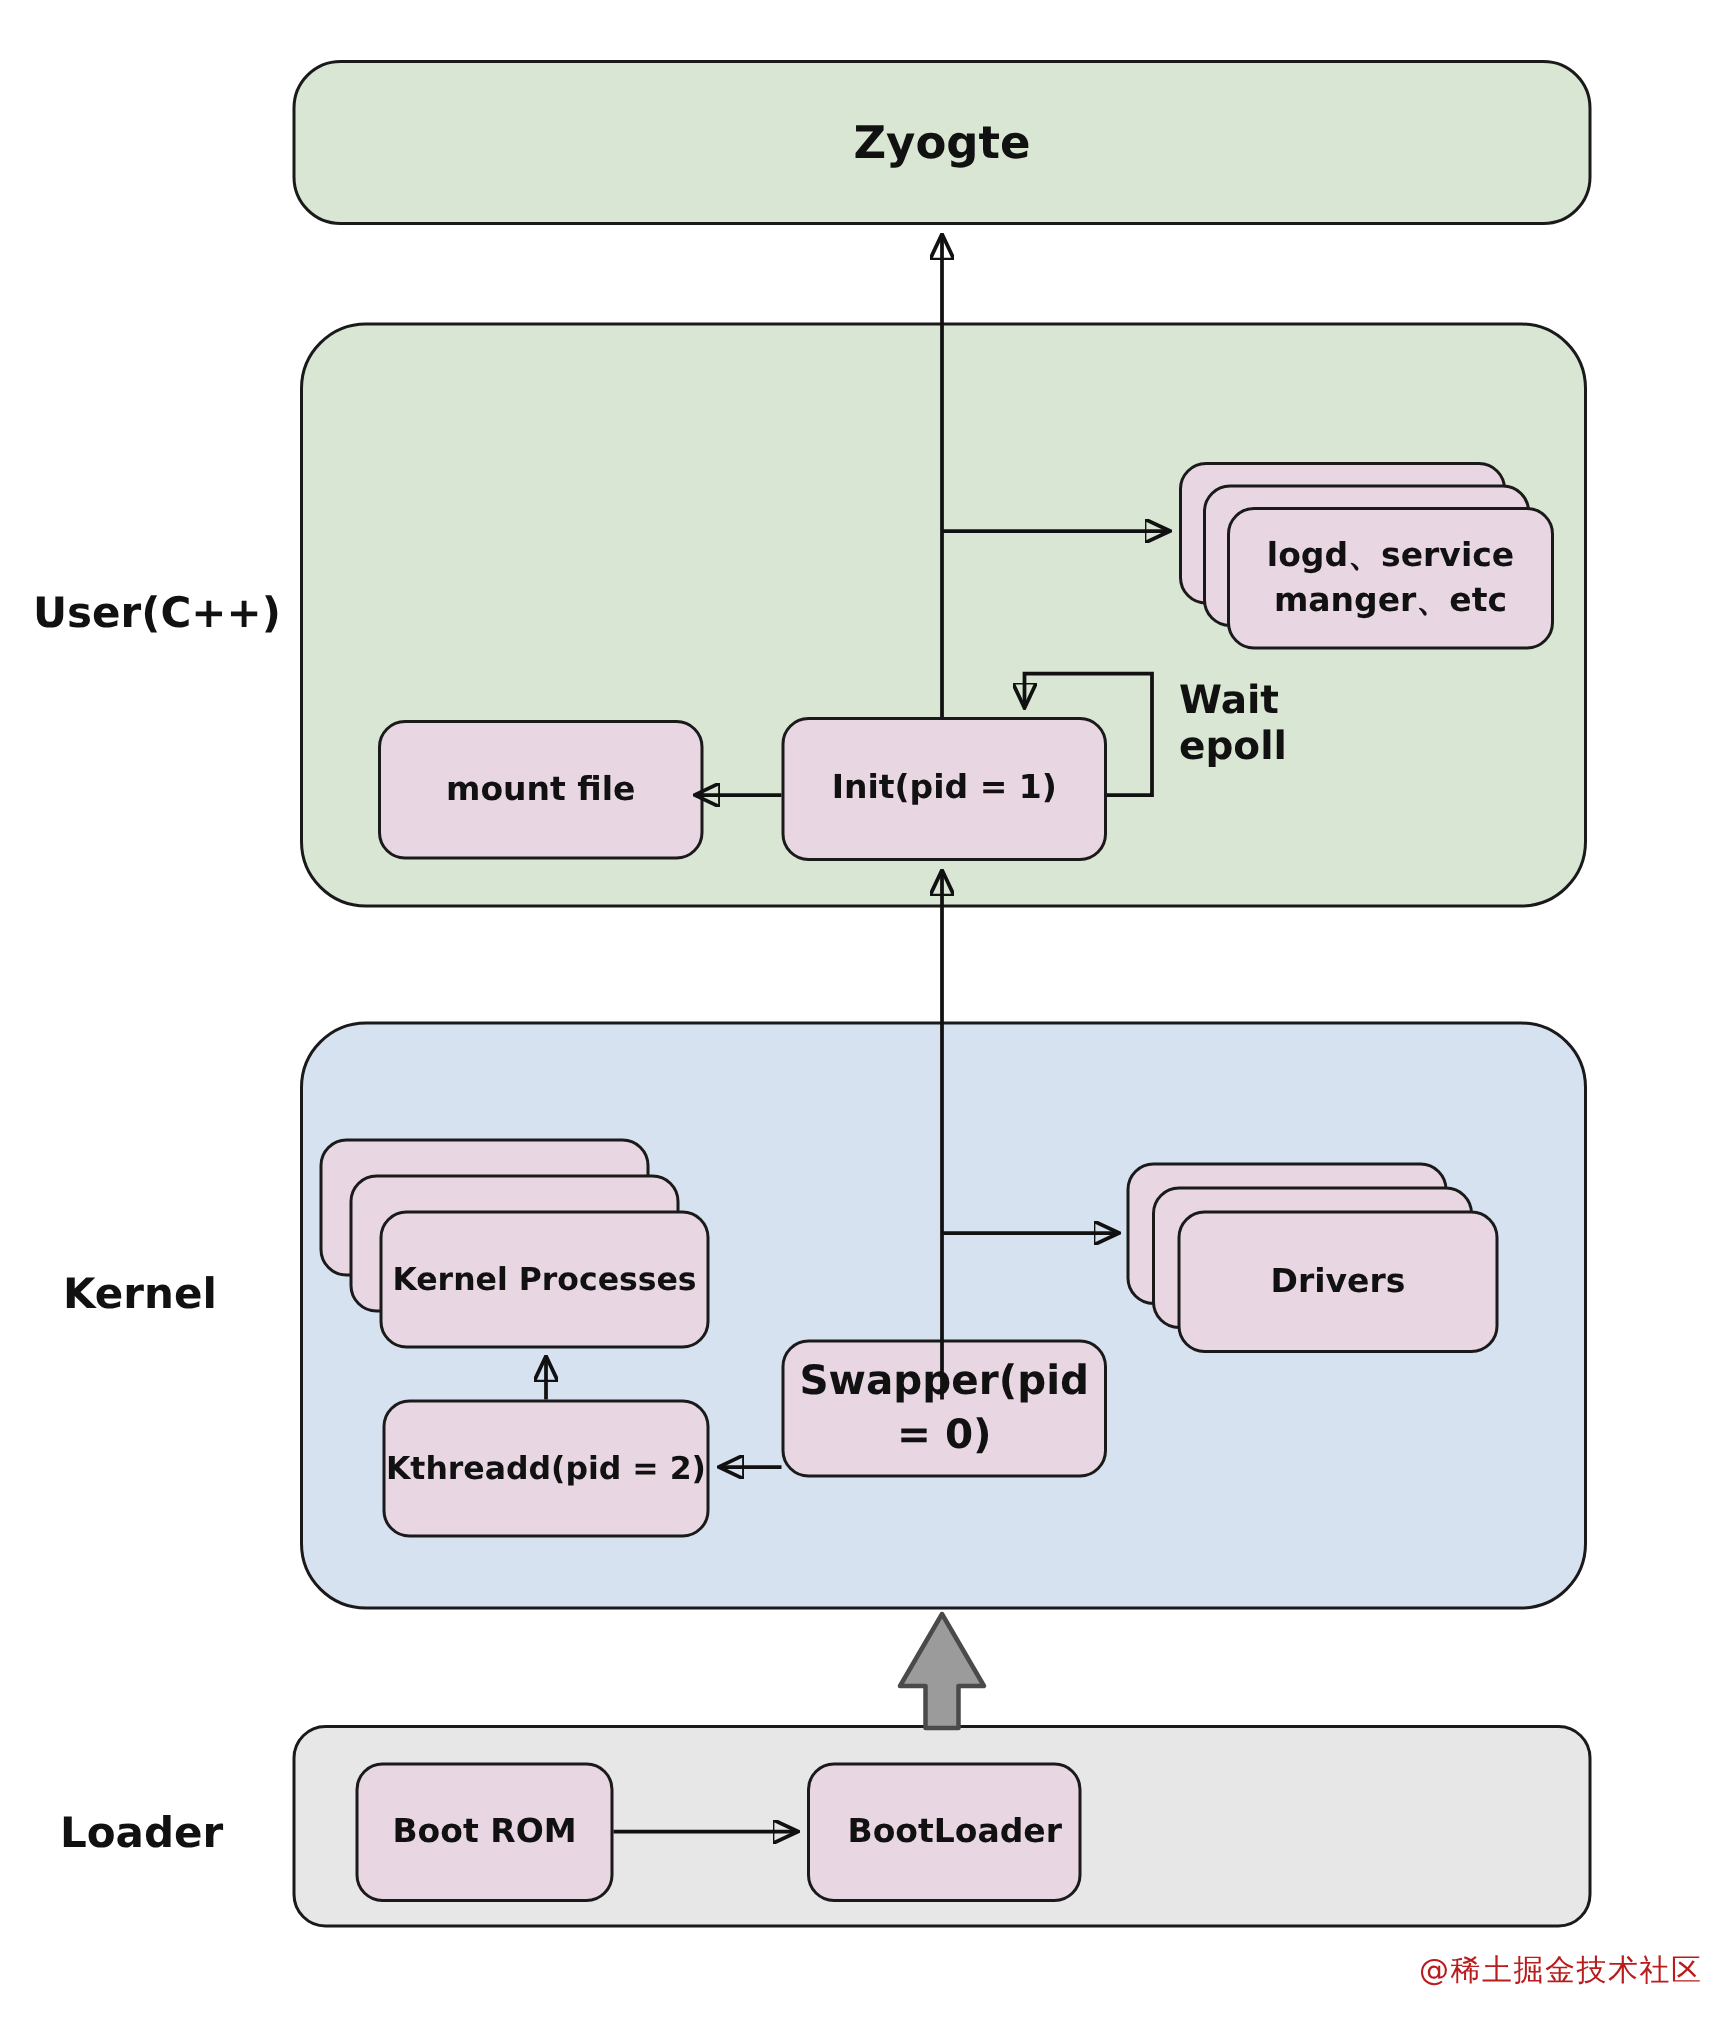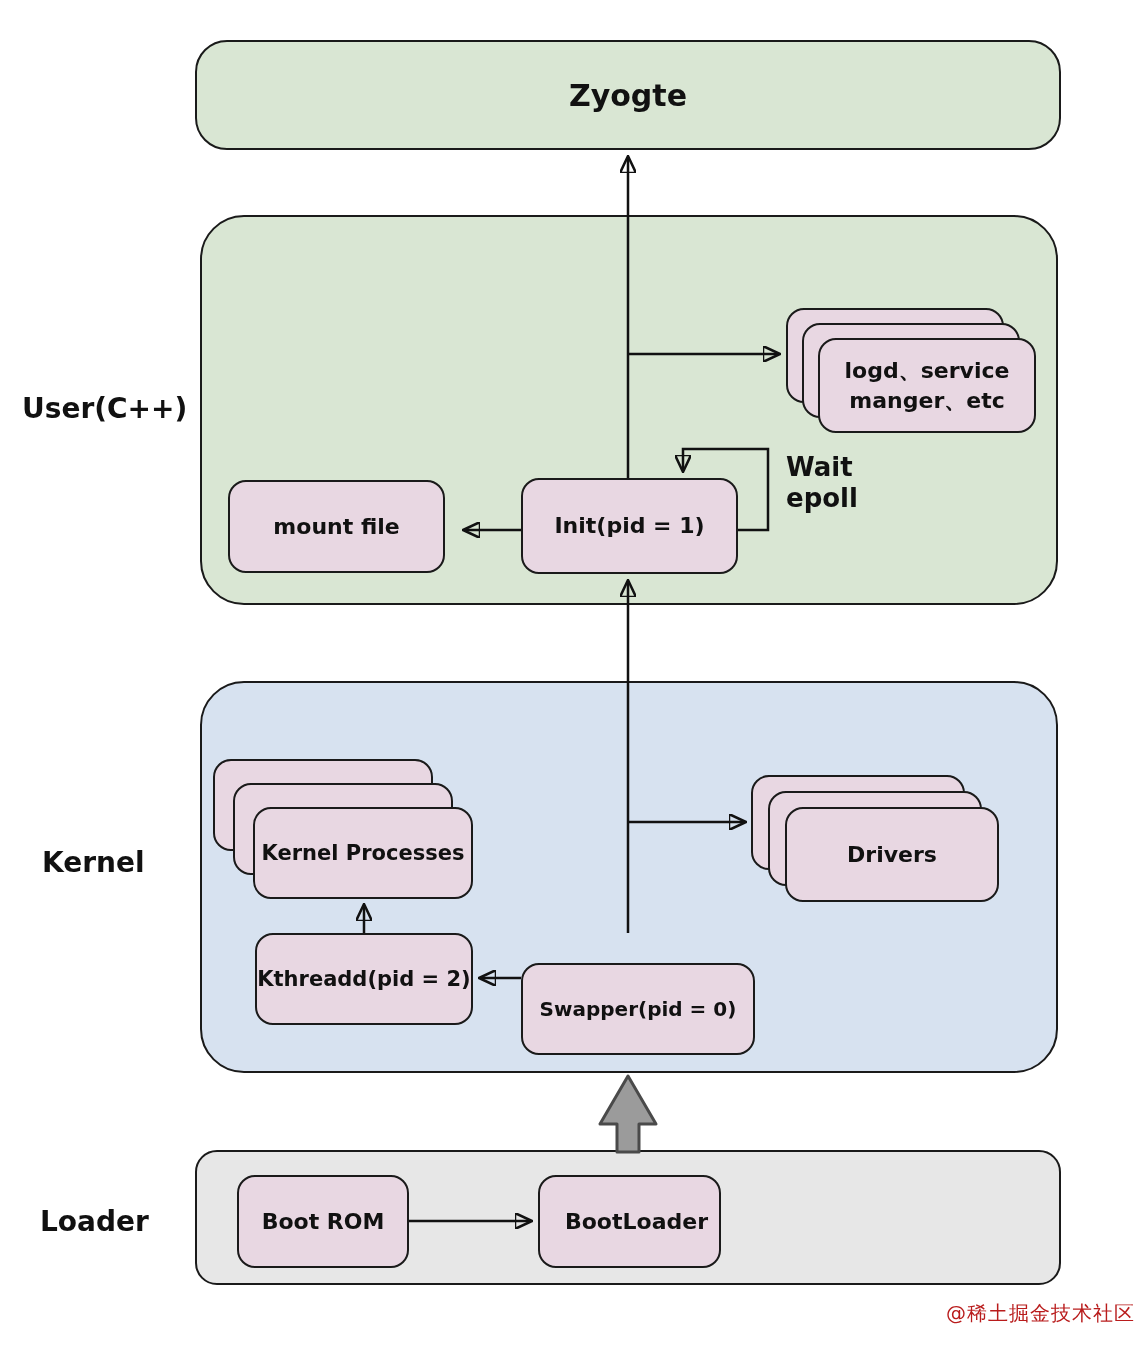--- a/index.html
+++ b/index.html
@@ -90,21 +90,21 @@
 <div class="stack-layer" style="left:802px;top:323px;width:218px;height:95px;"></div>
 <div class="node" style="left:818px;top:338px;width:218px;height:95px;">
   <span>logd、service
 manger、etc</span>
 </div>
 
 <div class="node" style="left:521px;top:478px;width:217px;height:96px;">
   <span>Init(pid = 1)</span>
 </div>
 
-<div class="node" style="left:228px;top:480px;width:217px;height:93px;text-align:right;">
+<div class="node" style="left:252px;top:480px;width:217px;height:93px;text-align:right;">
   <span>mount file</span>
 </div>
 
 <div class="float-label" style="left:786px;top:452px;">Wait
 epoll</div>
 
 <div class="stack-layer" style="left:213px;top:759px;width:220px;height:92px;"></div>
 <div class="stack-layer" style="left:233px;top:783px;width:220px;height:92px;"></div>
 <div class="node" style="left:253px;top:807px;width:220px;height:92px;font-size:21px;">
   <span>Kernel Processes</span>
@@ -113,21 +113,21 @@
 <div class="stack-layer" style="left:751px;top:775px;width:214px;height:95px;"></div>
 <div class="stack-layer" style="left:768px;top:791px;width:214px;height:95px;"></div>
 <div class="node" style="left:785px;top:807px;width:214px;height:95px;">
   <span>Drivers</span>
 </div>
 
 <div class="node" style="left:255px;top:933px;width:218px;height:92px;font-size:21px;">
   <span>Kthreadd(pid = 2)</span>
 </div>
 
-<div class="node" style="left:521px;top:963px;width:234px;height:92px;font-size:20px;">
+<div class="node" style="left:521px;top:893px;width:217px;height:92px;font-size:27px;">
   <span>Swapper(pid = 0)</span>
 </div>
 
 <div class="node" style="left:237px;top:1175px;width:172px;height:93px;">
   <span>Boot ROM</span>
 </div>
 
 <div class="node" style="left:538px;top:1175px;width:183px;height:93px;padding-left:14px;">
   <span>BootLoader</span>
 </div>

